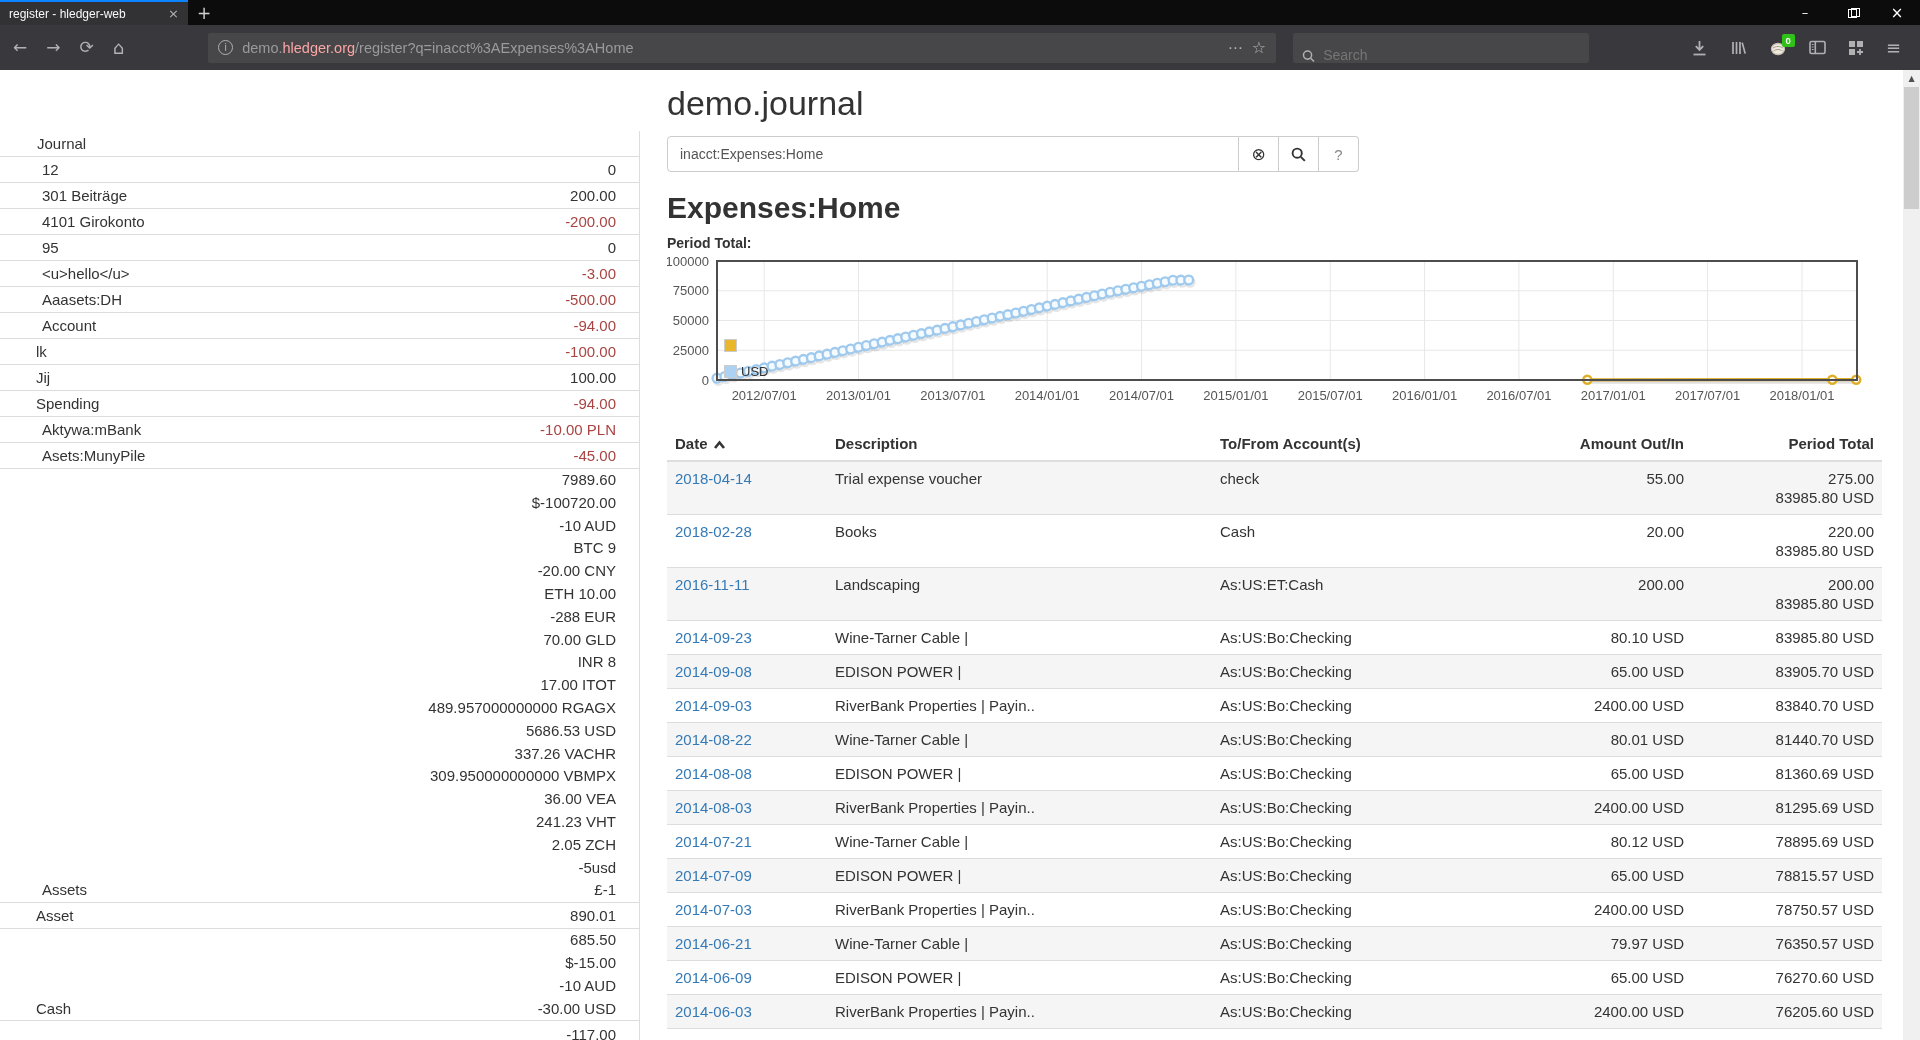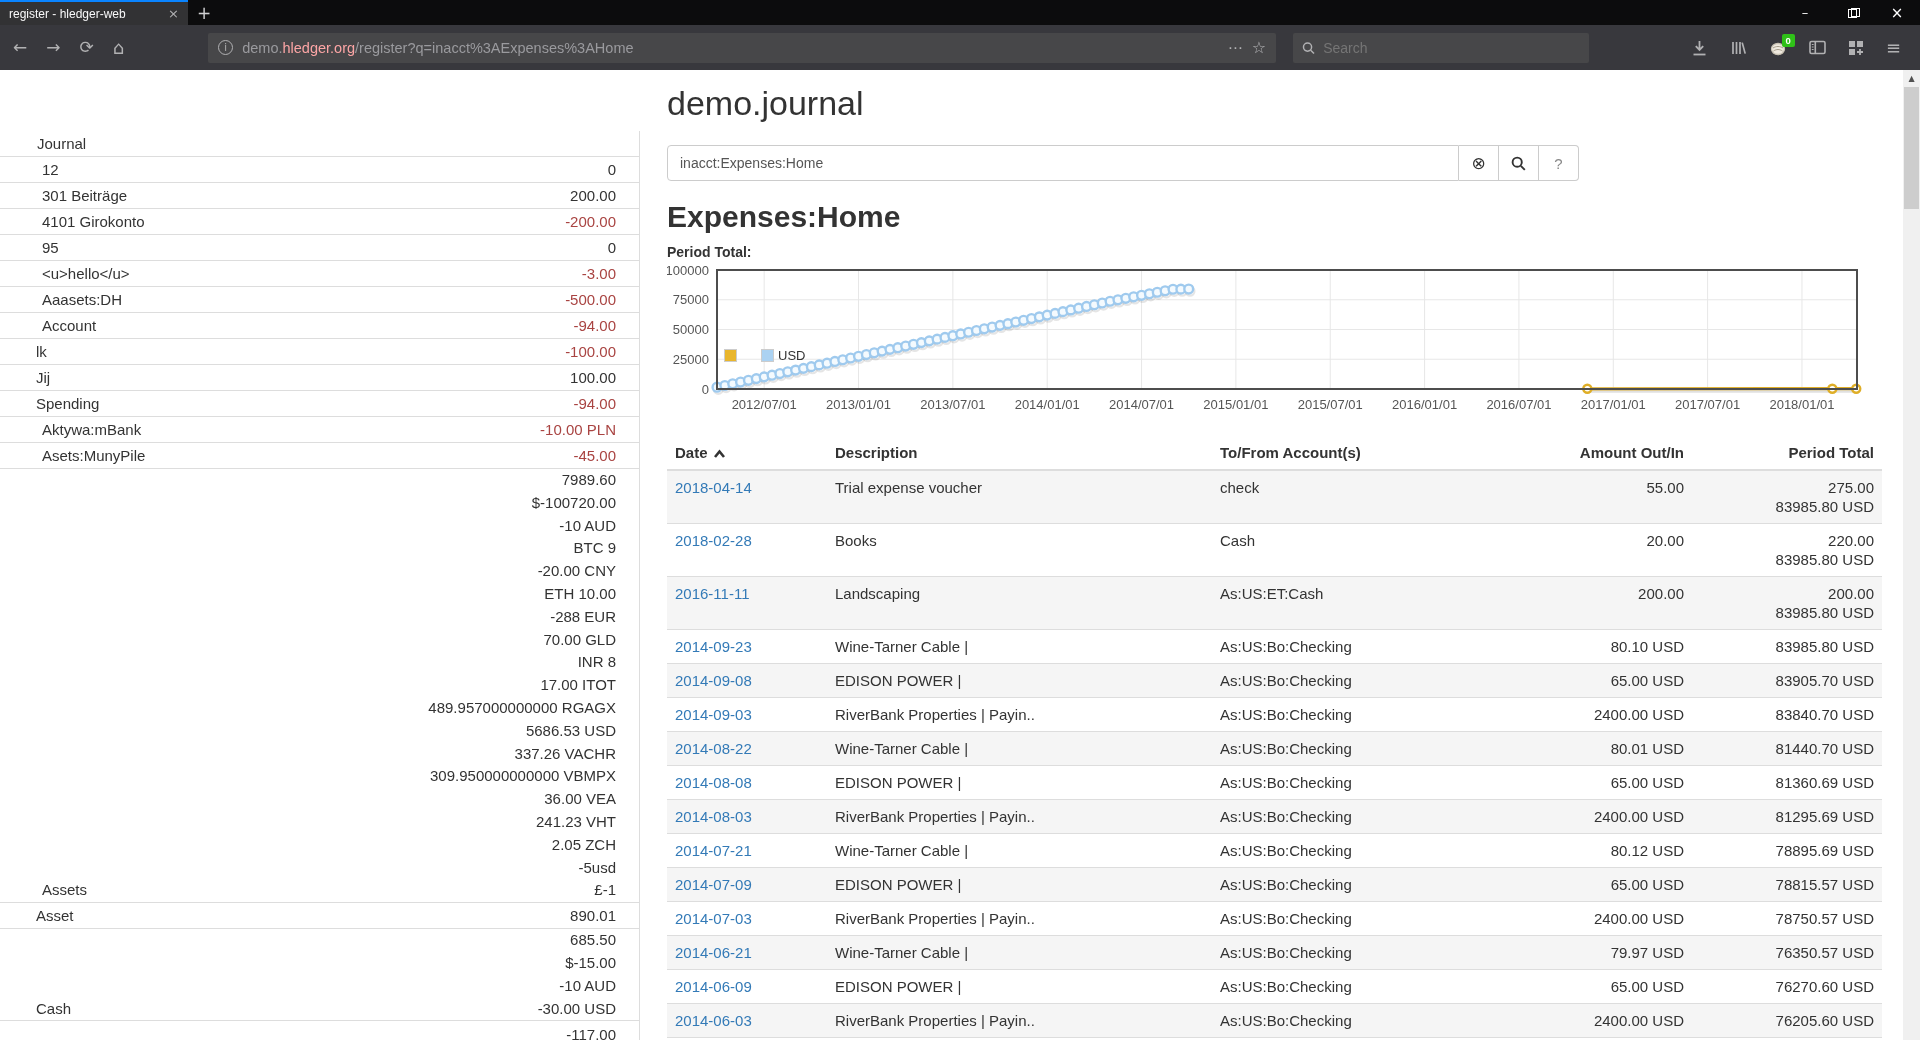--- a/index.html
+++ b/index.html
@@ -19,50 +19,50 @@
   .restore-glyph::before{content:"";position:absolute;left:2px;bottom:2px;width:9px;height:9px;border:1px solid #fff;border-right:none;border-bottom:none;transform:translate(-5px,-1px);display:none}
   .restore-back{position:absolute;width:9px;height:9px;border:1px solid #fff;transform:translate(2px,-2px)}
 
   .navbar{height:45px;background:#38383d;display:flex;align-items:center;padding:0 13px;position:relative}
   .nav-icon{color:#b1b1b3;font-size:17px;margin-right:19px;cursor:pointer;line-height:1}
   .urlbox{height:30px;background:#474749;border-radius:2px;flex:0 0 1068px;margin-left:84px;display:flex;align-items:center;padding:0 10px;gap:9px}
   .url-info{width:15px;height:15px;border:1.4px solid #b1b1b3;border-radius:50%;color:#b1b1b3;font-size:10px;display:flex;align-items:center;justify-content:center;flex:none;cursor:pointer}
   .url-text{flex:1;font-size:14.5px;color:#9a9a9e;white-space:nowrap;overflow:hidden}
   .url-domain{color:#fca5a5}
   .url-btn{color:#b1b1b3;font-size:15px;cursor:pointer}
-  .searchbox{height:30px;background:#474749;border-radius:2px;width:296px;margin-left:17px;display:flex;align-items:center;padding:0 9px;gap:8px}
+  .searchbox{height:30px;background:#474749;border-radius:2px;width:296px;margin-left:17px;display:flex;align-items:flex-end;padding:0 9px;gap:8px}
   .searchbox input{background:transparent;border:none;outline:none;color:#b1b1b3;font-size:14px;width:100%;font-family:"Liberation Sans",sans-serif}
   .toolbar-icons{margin-left:auto;display:flex;align-items:center;gap:22px;margin-right:6px}
   .tb-icon{cursor:pointer;position:relative;display:flex;align-items:center;color:#b1b1b3}
   .badge{position:absolute;top:-6px;right:-8px;background:#2fc118;color:#fff;font-size:9.5px;font-weight:bold;padding:1px 4px;border-radius:2px;line-height:1.2}
   .menu-glyph{font-size:18px;color:#b1b1b3}
 
   
   .page{display:flex;height:970px;overflow:hidden;background:#fff}
   .sidebar{width:640px;flex:none;padding-top:61px;overflow:hidden}
   .side-table{border-right:1px solid #ddd}
   .side-row{display:flex;align-items:flex-end;justify-content:space-between;min-height:26px;border-bottom:1px solid #ddd;font-size:15px;color:#333}
   .side-label{padding-left:42px;line-height:22.8px;color:#333;text-decoration:none;cursor:pointer;white-space:nowrap}
   .side-row.journal .side-label{padding-left:37px}
   .side-row.ind1 .side-label{padding-left:36px}
   .side-vals{text-align:right;padding-right:23px}
   .side-val{line-height:22.8px}
   .neg{color:#a94442}
 
   .main{flex:1;min-width:0;padding:0 38px 0 27px}
-  .journal-title{font-size:34px;font-weight:400;color:#333;margin:14px 0 22px}
-  .search-row{display:flex;width:912px}
+  .journal-title{font-size:34px;font-weight:400;color:#333;margin:14px 0 13px}
+  .search-row{display:flex;width:692px}
   .search-input{flex:1;height:36px;border:1px solid #ccc;border-radius:4px 0 0 4px;padding:0 12px;font-size:14px;color:#555;outline:none;font-family:"Liberation Sans",sans-serif}
   .search-btn{width:40px;height:36px;border:1px solid #ccc;border-left:none;background:#fff;display:flex;align-items:center;justify-content:center;color:#333;cursor:pointer;font-size:17px}
   .search-btn.last{border-radius:0 4px 4px 0}
   .help-q{color:#888;font-size:15px}
   .acct-heading{font-size:30px;font-weight:700;color:#333;margin:19px 0 10px}
   .period-label{font-size:14px;font-weight:bold;color:#333;margin:2px 0 3px}
   .chart-wrap{position:relative;width:1200px;height:158px}
-  .legend{position:absolute;left:57px;top:85px;display:flex;flex-direction:row;gap:20px}
+  .legend{position:absolute;left:57px;top:85px;display:flex;flex-direction:column;gap:12px}
   .legend-entry{display:flex;align-items:center;gap:4px;font-size:13px;color:#333}
   .swatch{width:13px;height:13px;border:1px solid #ccc;flex:none}
 
   .tx-table{width:100%;border-collapse:collapse;margin-top:15px;font-size:15px;color:#333;table-layout:fixed}
   .tx-table th{text-align:left;padding:8px;border-bottom:2px solid #ddd;font-weight:bold;white-space:nowrap}
   .tx-table th.num,.tx-table td.num{text-align:right}
   .tx-table td{padding:7px 8px;border-top:1px solid #ddd;vertical-align:top;line-height:19px;overflow:hidden;white-space:nowrap}
   .tx-table tbody tr:nth-child(odd){background:#f5f5f5}
   .tx-table td.date a{color:#337ab7;text-decoration:none;cursor:pointer}
   .sort-svg{margin-left:5px;vertical-align:-1px}

